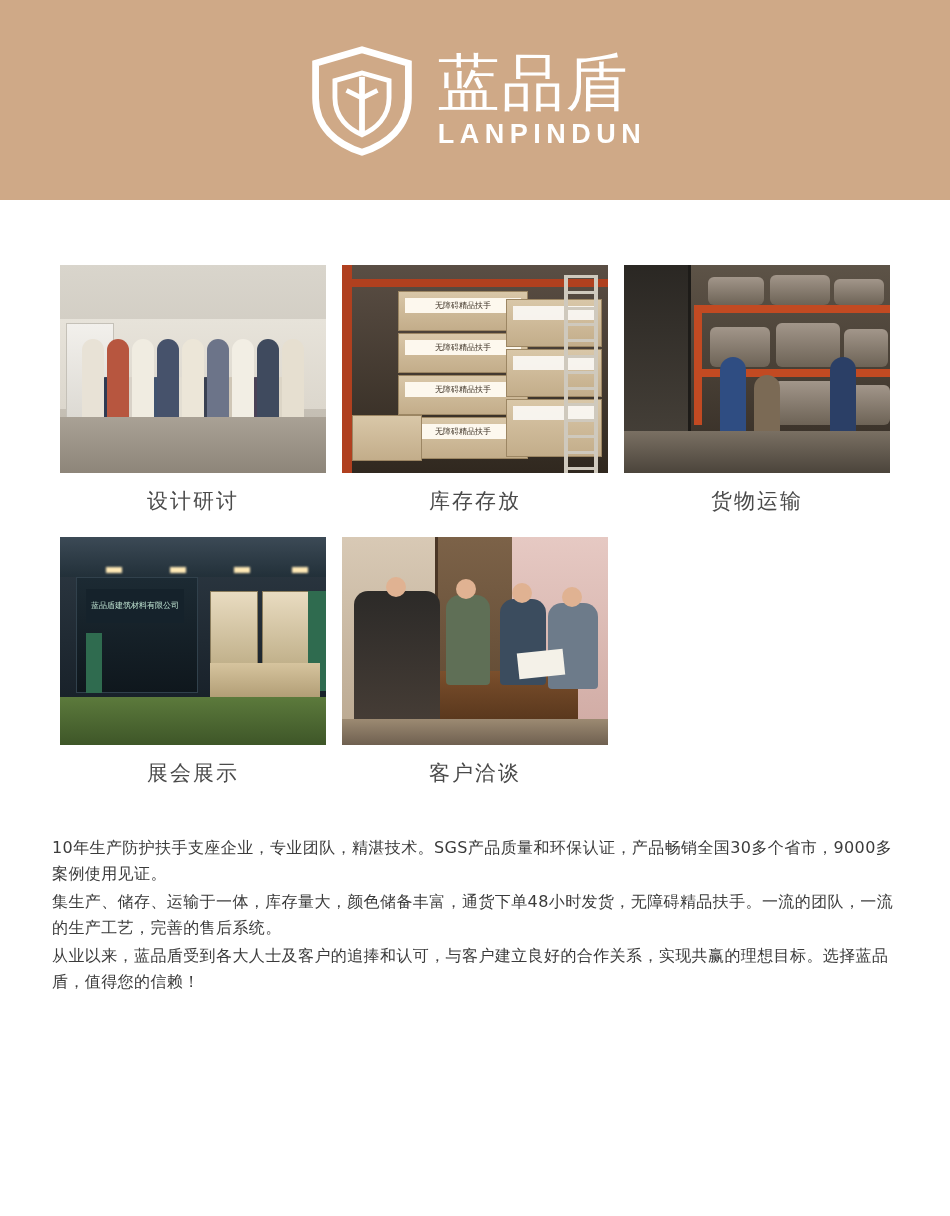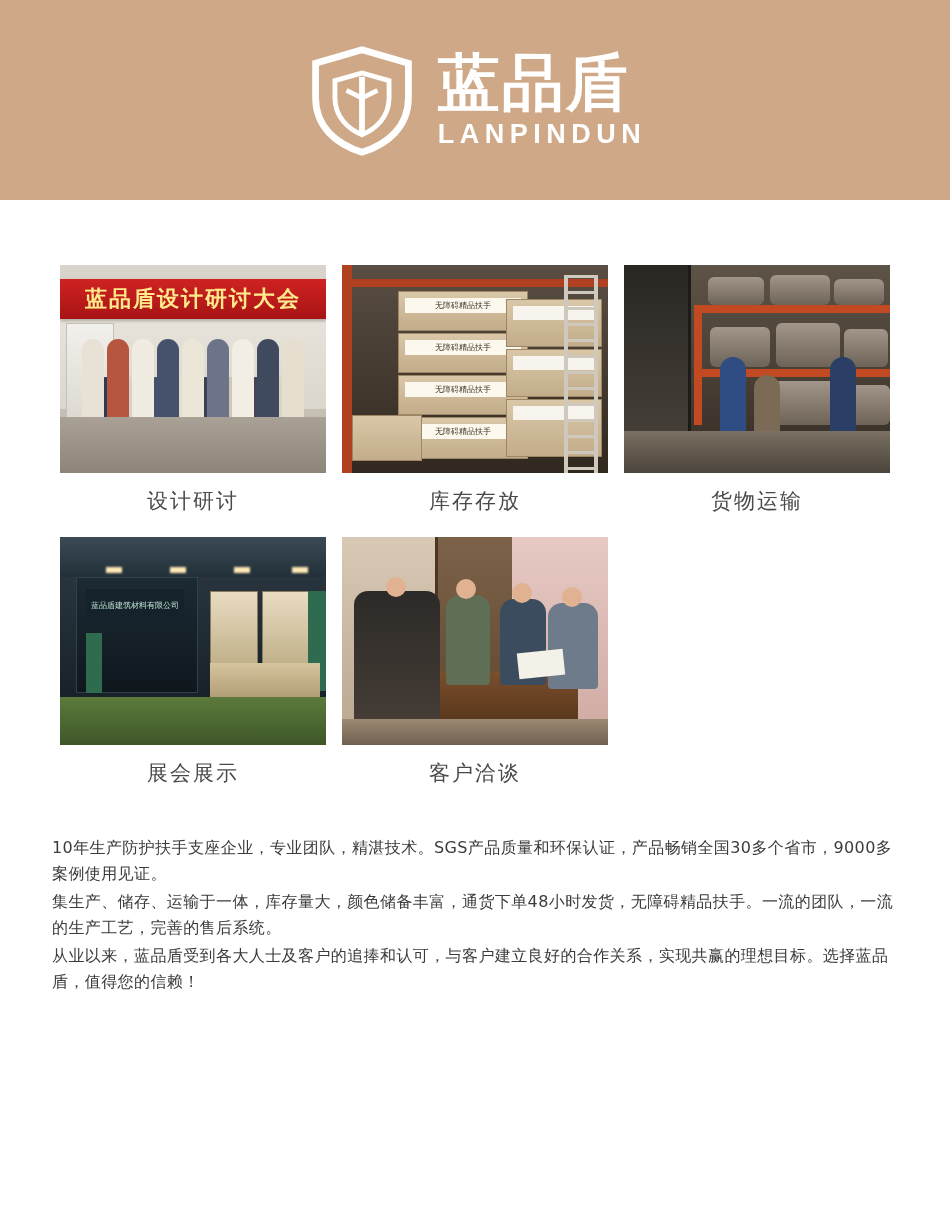--- a/index.html
+++ b/index.html
@@ -41,21 +41,21 @@
   .brand-text {
     display: flex;
     flex-direction: column;
     justify-content: center;
     color: #ffffff;
   }
   .brand-cn {
     font-size: 62px;
     line-height: 1.05;
     letter-spacing: 2px;
-    font-weight: 700;
+    font-weight: 400;
     font-family: "DejaVu Sans", "Liberation Sans", sans-serif;
     color: #ffffff;
   }
   .brand-en {
     font-size: 27px;
     letter-spacing: 5.5px;
     font-weight: 700;
     margin-top: 4px;
     color: #ffffff;
   }
@@ -223,23 +223,20 @@
     </div>
   </div>
 
   <div class="gallery">
 
     <div class="cell">
       <div class="thumb">
         <div class="scene s1">
           <div class="wall"></div>
           <div class="ac"></div>
-          <div class="banner">
-              <span>蓝品盾设计研讨大会</span>
-            </div>
           <div class="row r2">
             <i class="p h" style="background:#2f3a52"></i>
             <i class="p h" style="background:#d8d2c8"></i>
             <i class="p h" style="background:#41536f"></i>
             <i class="p h" style="background:#e3ded2"></i>
             <i class="p h" style="background:#3a4152"></i>
             <i class="p h" style="background:#cfc6b6"></i>
             <i class="p h" style="background:#4a4256"></i>
             <i class="p h" style="background:#dcd5c6"></i>
           </div>

